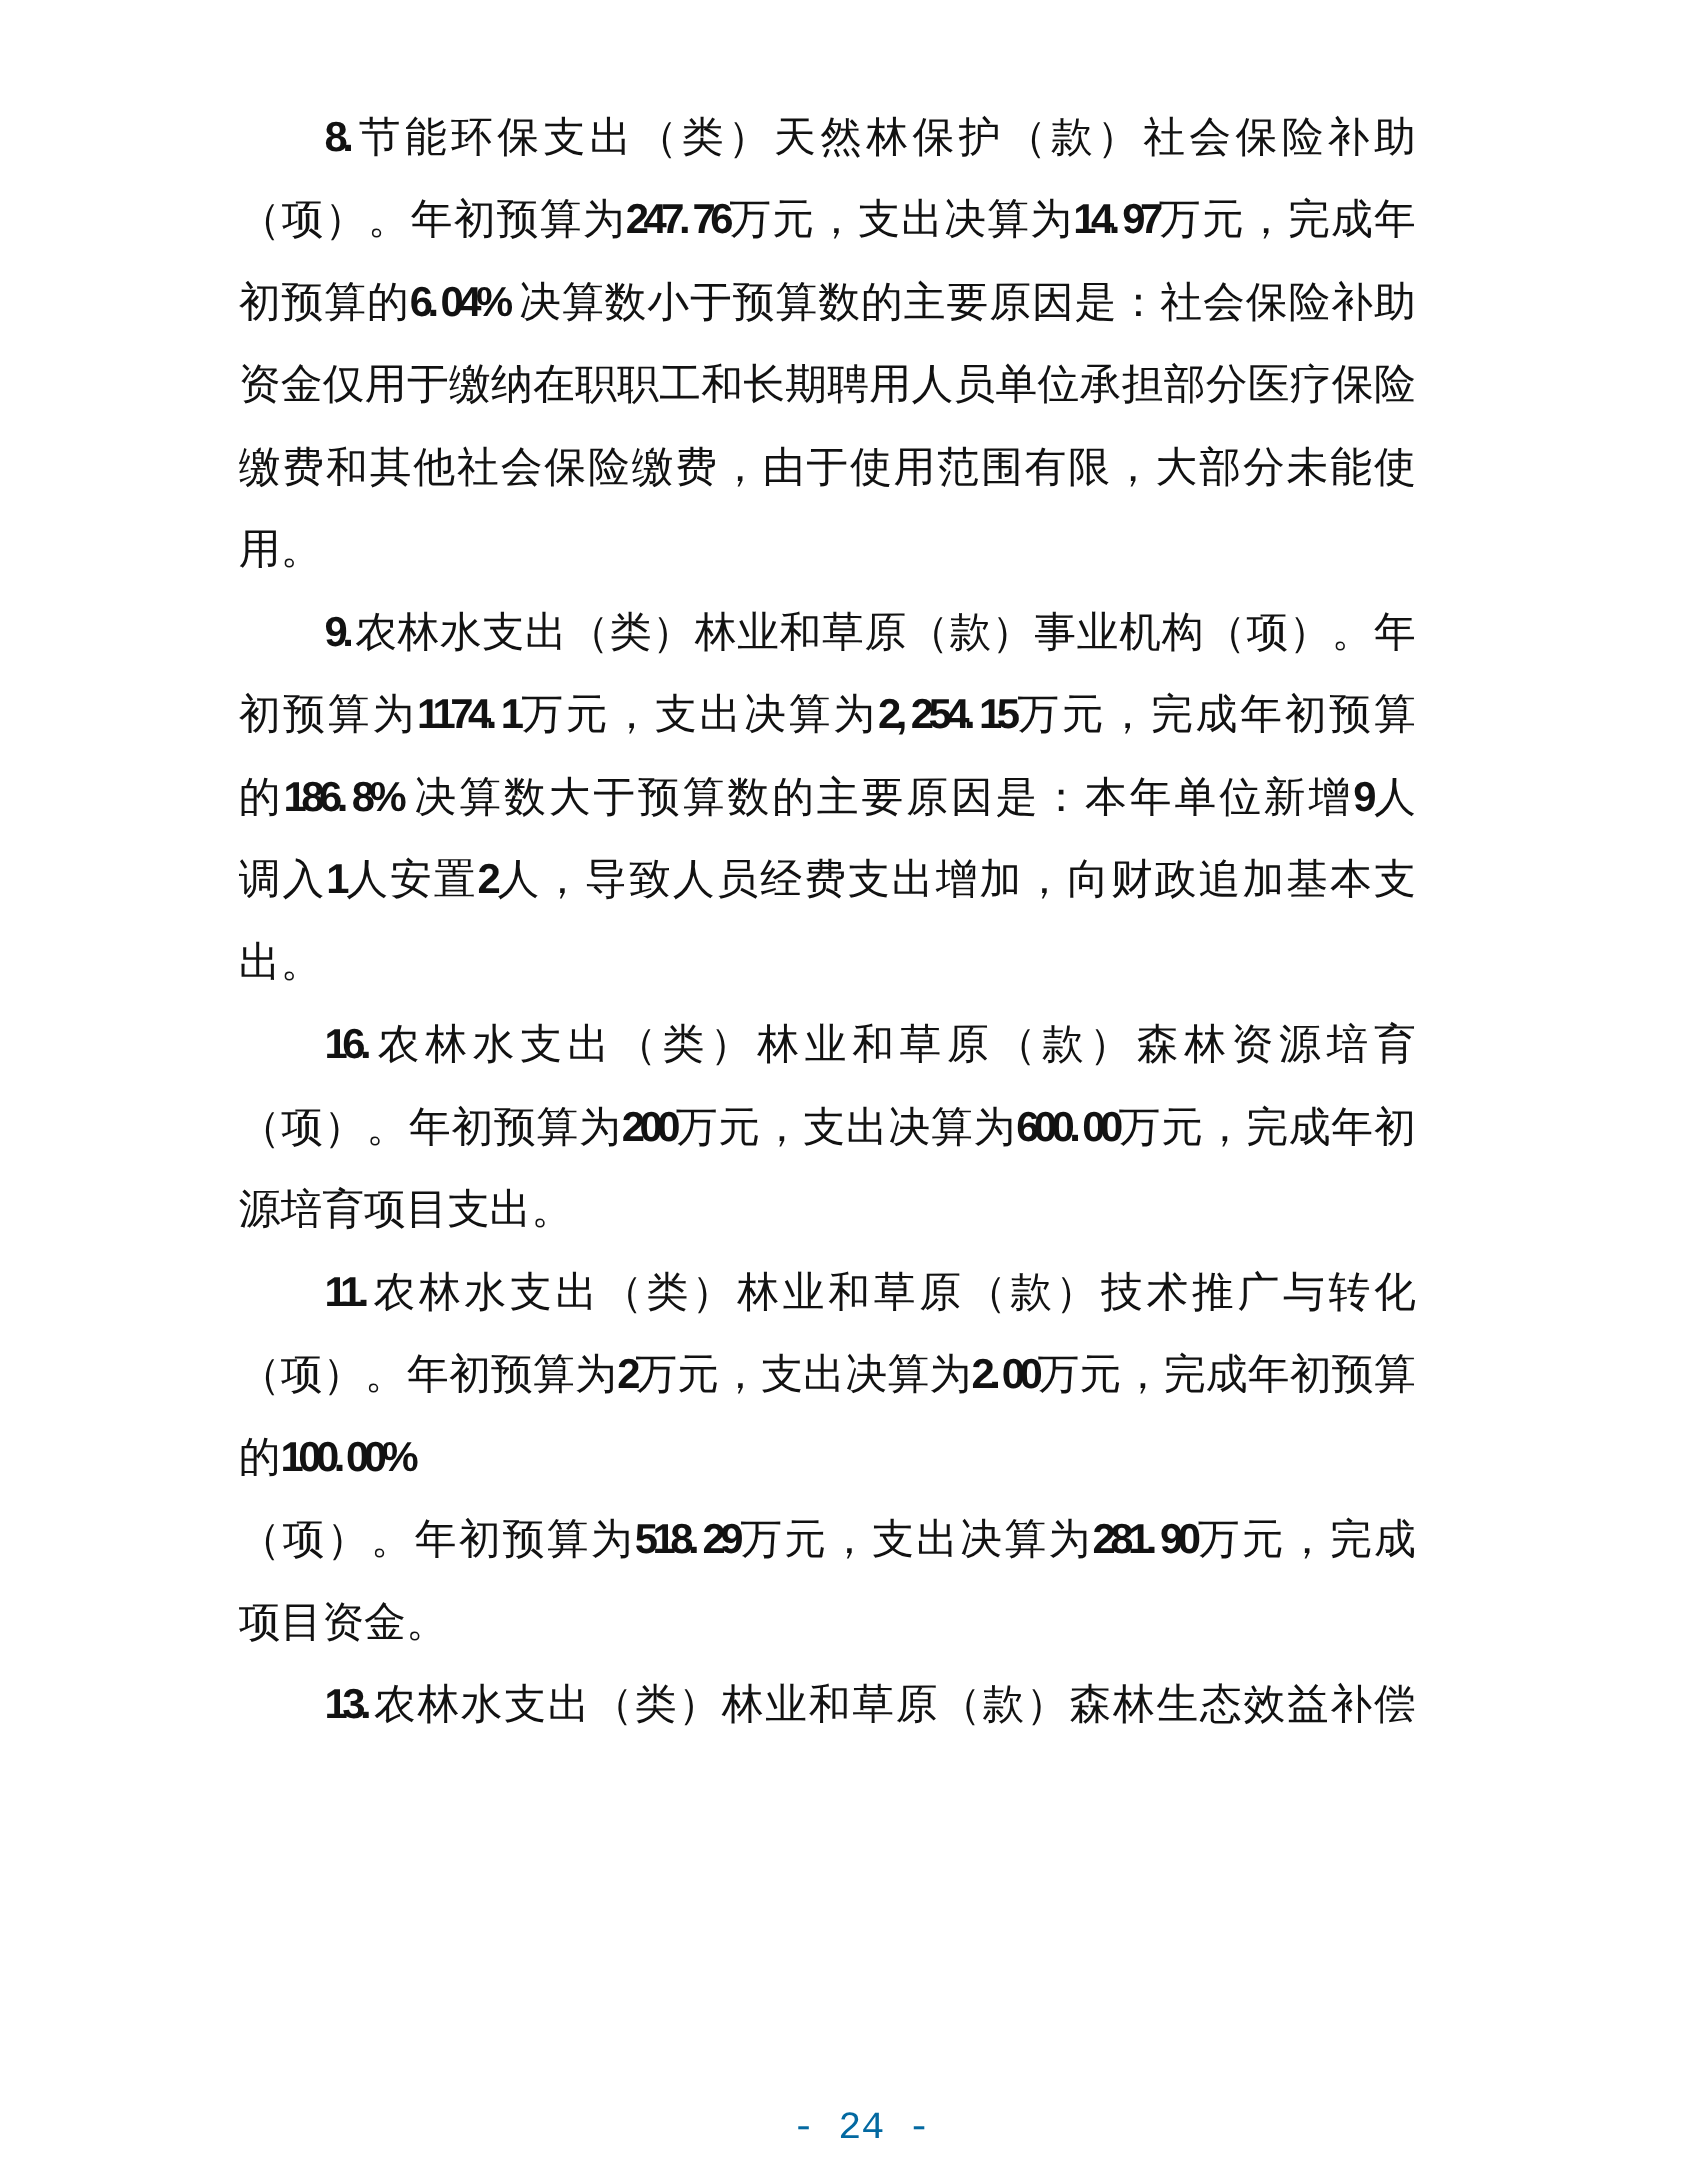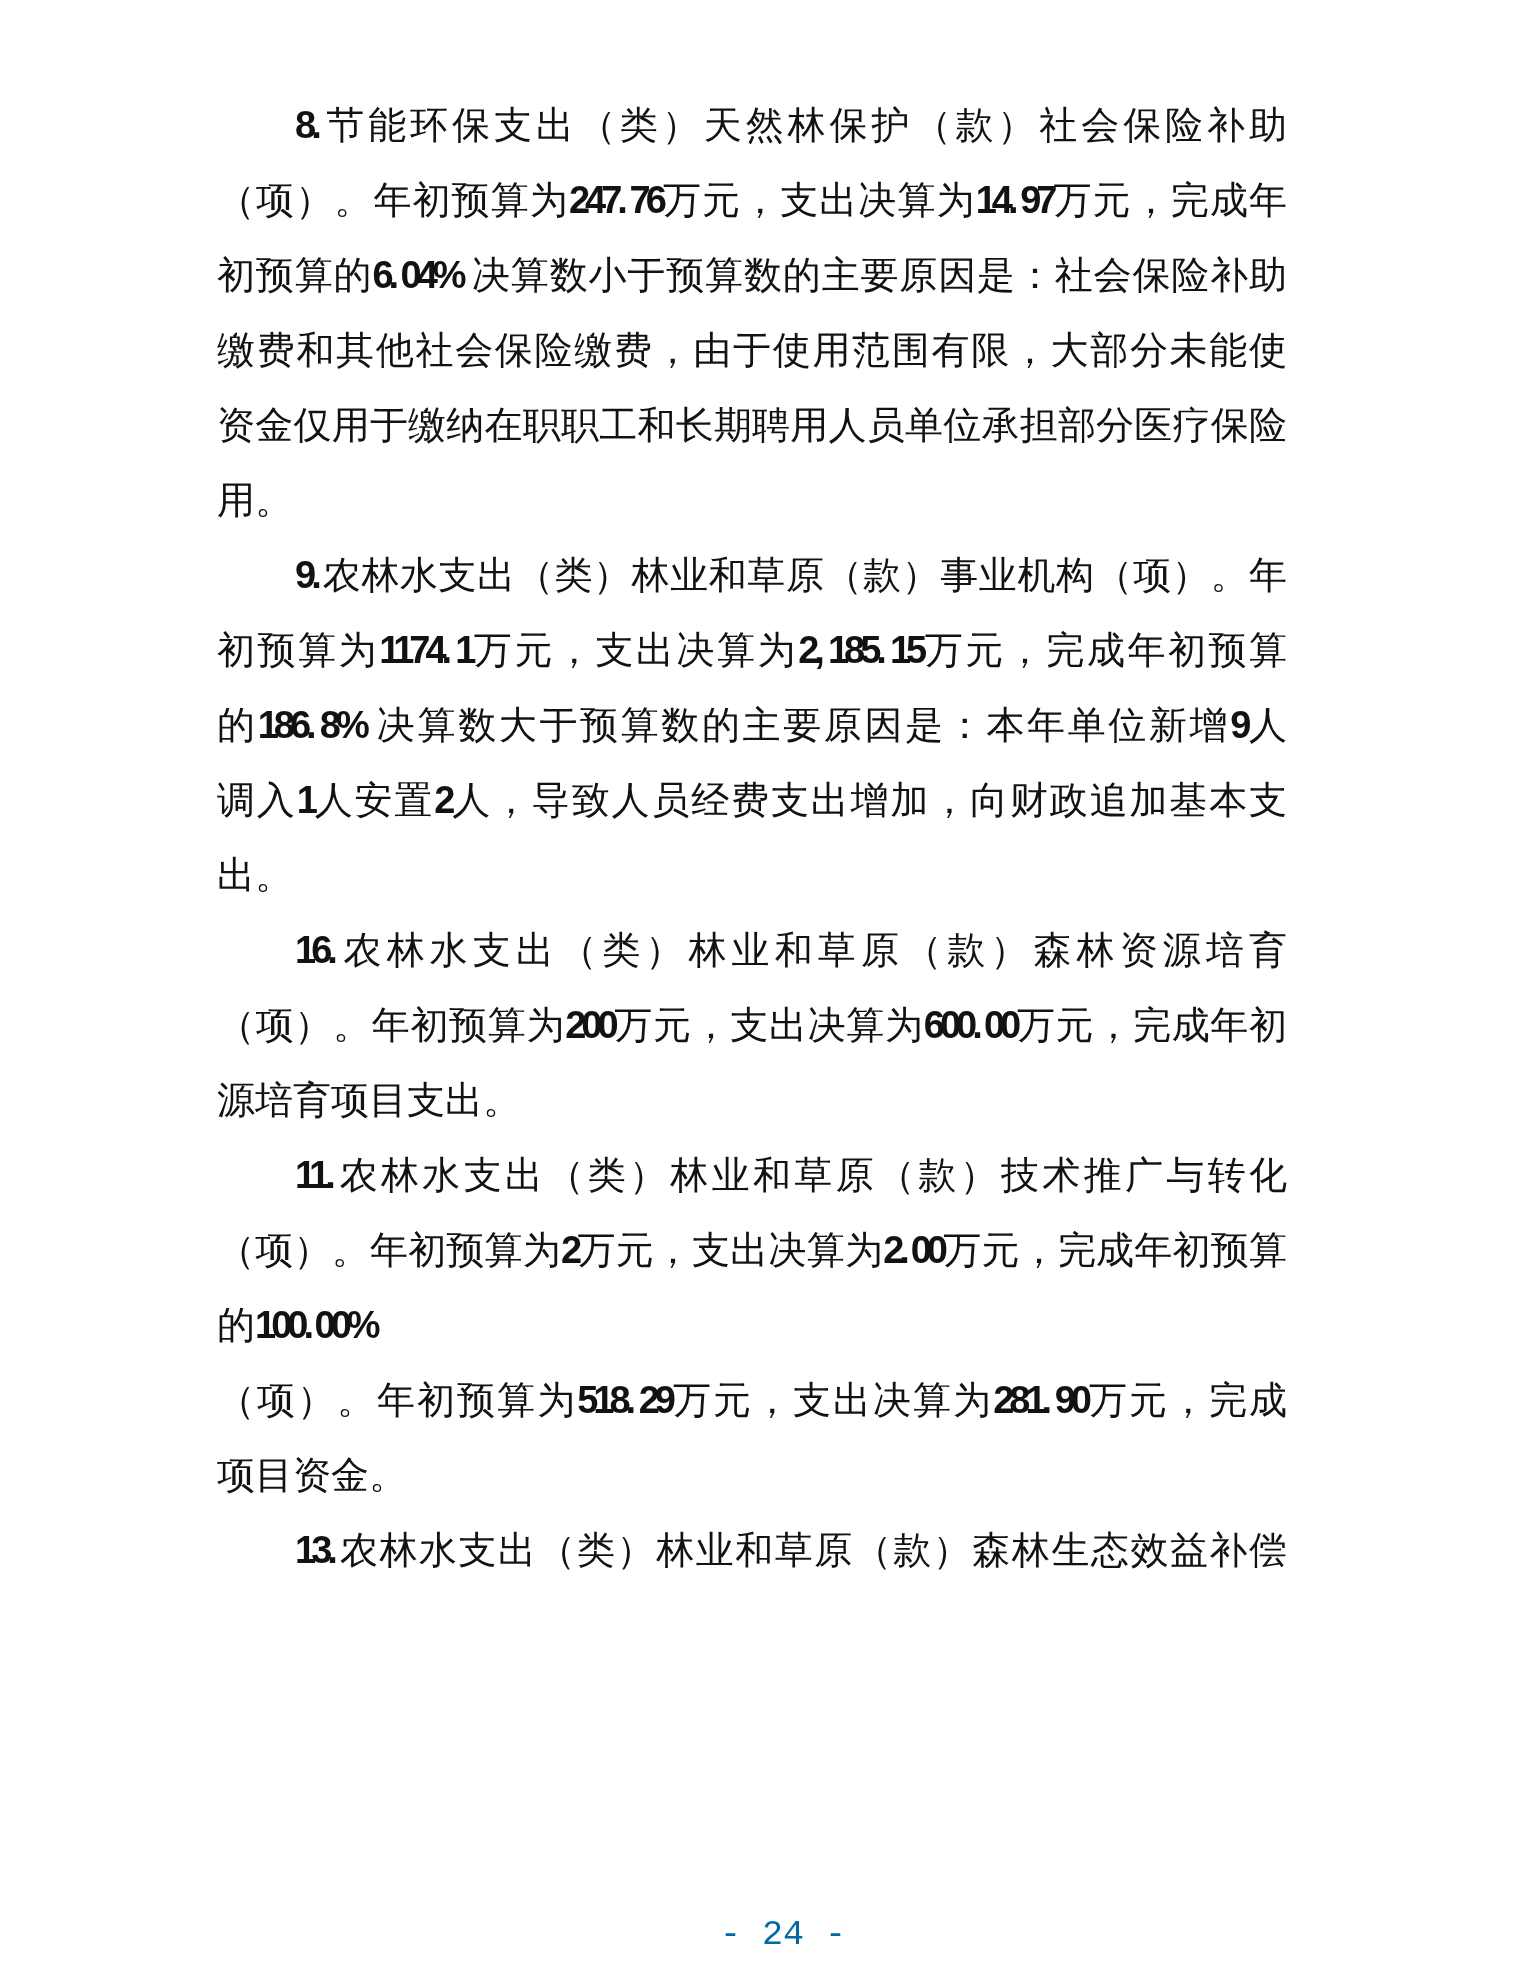--- a/index.html
+++ b/index.html
@@ -57,25 +57,25 @@
   }
 </style>
 </head>
 <body>
 
 <div class="page">
   <div class="text-block">
       <div class="line fill indent"><span class="num">8. </span>节能环保支出（类）天然林保护（款）社会保险补助</div>
       <div class="line fill">（项）。年初预算为<span class="num">247. 76</span>万元，支出决算为<span class="num">14. 97</span>万元，完成年</div>
       <div class="line fill">初预算的<span class="num">6. 04%</span> 决算数小于预算数的主要原因是：社会保险补助</div>
+      <div class="line fill">资金仅用于缴纳在职职工和长期聘用人员单位承担部分医疗保险</div>
       <div class="line fill">缴费和其他社会保险缴费，由于使用范围有限，大部分未能使</div>
-      <div class="line fill">资金仅用于缴纳在职职工和长期聘用人员单位承担部分医疗保险</div>
       <div class="line">用。</div>
       <div class="line fill indent"><span class="num">9. </span>农林水支出（类）林业和草原（款）事业机构（项）。年</div>
-      <div class="line fill">初预算为<span class="num">1174. 1</span>万元，支出决算为<span class="num">2, 185. 15</span>万元，完成年初预算</div>
+      <div class="line fill">初预算为<span class="num">1174. 1</span>万元，支出决算为<span class="num">2, 254. 15</span>万元，完成年初预算</div>
       <div class="line fill">的<span class="num">186. 8%</span> 决算数大于预算数的主要原因是：本年单位新增<span class="num">9</span>人</div>
       <div class="line fill">调入<span class="num">1</span>人安置<span class="num">2</span>人，导致人员经费支出增加，向财政追加基本支</div>
       <div class="line">出。</div>
       <div class="line fill indent"><span class="num">16. </span>农林水支出（类）林业和草原（款）森林资源培育</div>
       <div class="line fill">（项）。年初预算为<span class="num">200</span>万元，支出决算为<span class="num">600. 00</span>万元，完成年初</div>
       <div class="line">源培育项目支出。</div>
       <div class="line fill indent"><span class="num">11. </span>农林水支出（类）林业和草原（款）技术推广与转化</div>
       <div class="line fill">（项）。年初预算为<span class="num">2</span>万元，支出决算为<span class="num">2. 00</span>万元，完成年初预算</div>
       <div class="line">的<span class="num">100. 00%</span></div>
       <div class="line fill">（项）。年初预算为<span class="num">518. 29</span>万元，支出决算为<span class="num">281. 90</span>万元，完成</div>

